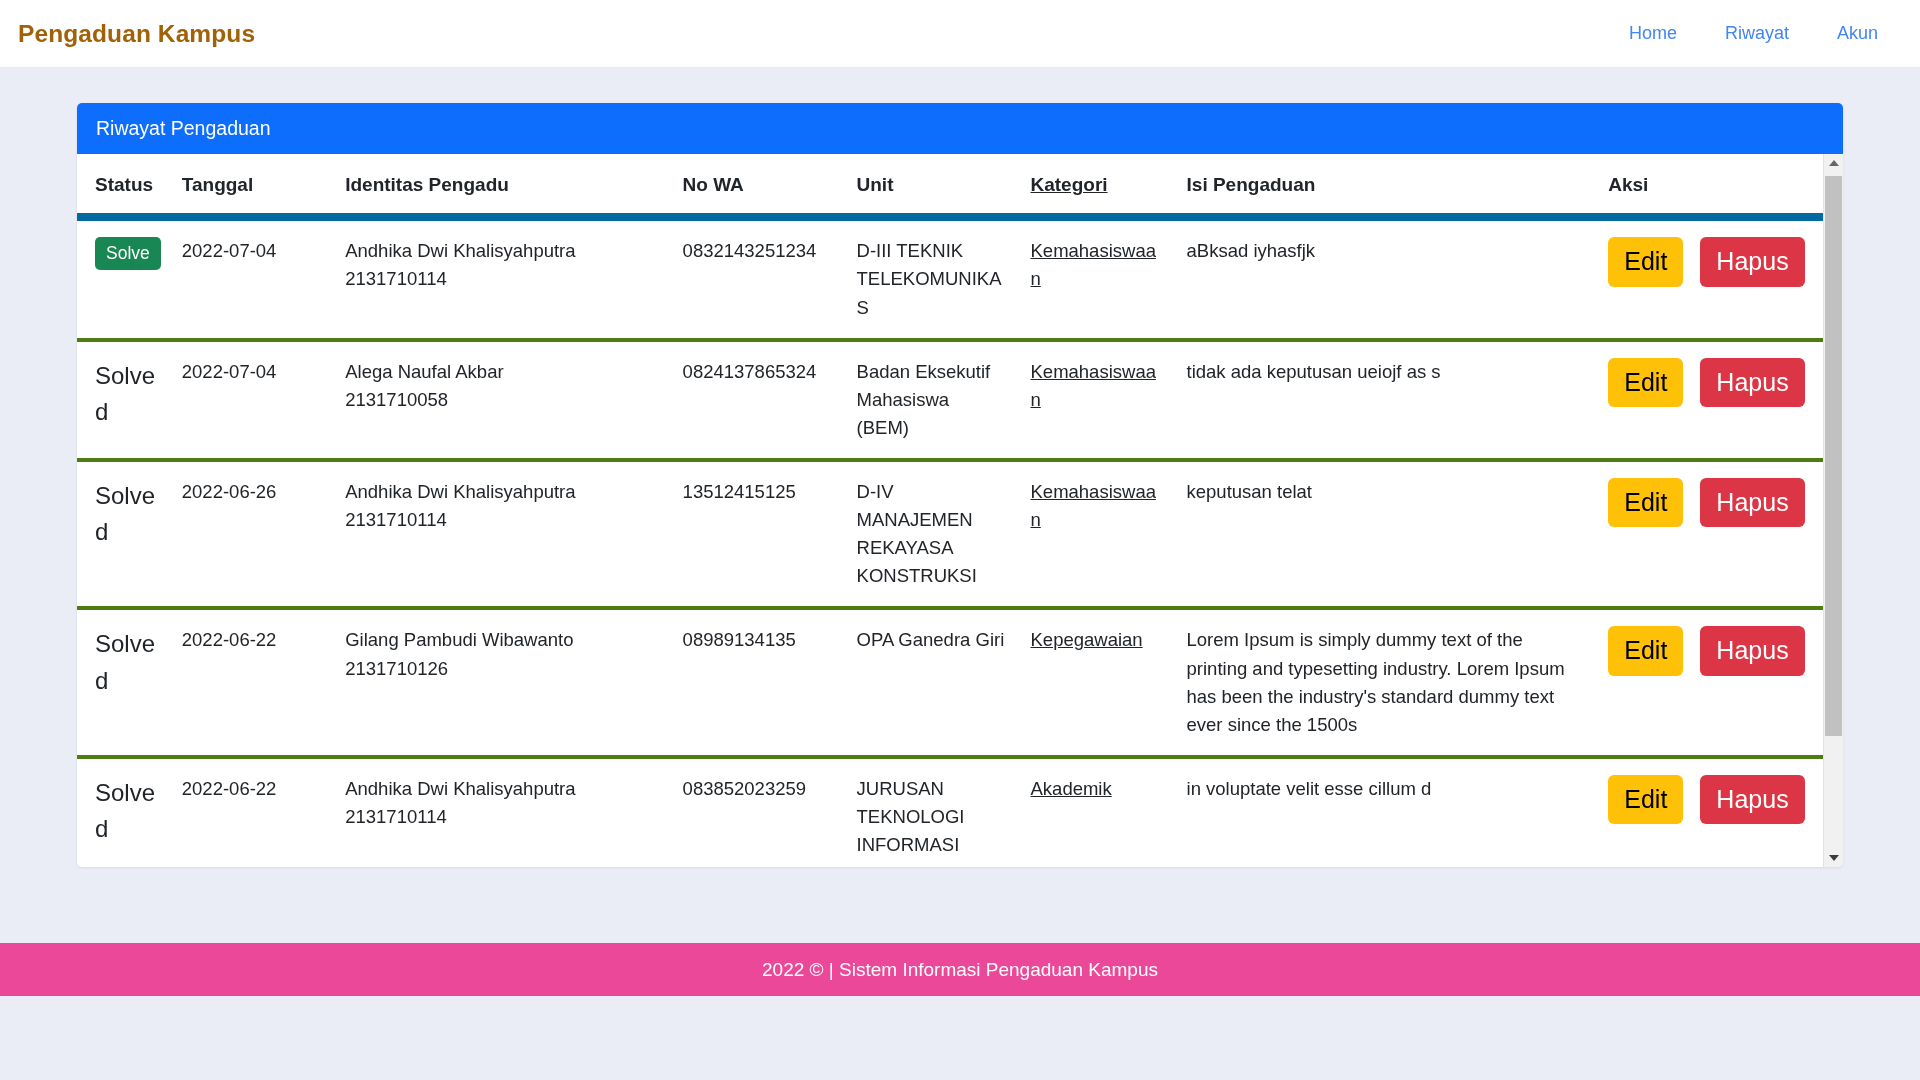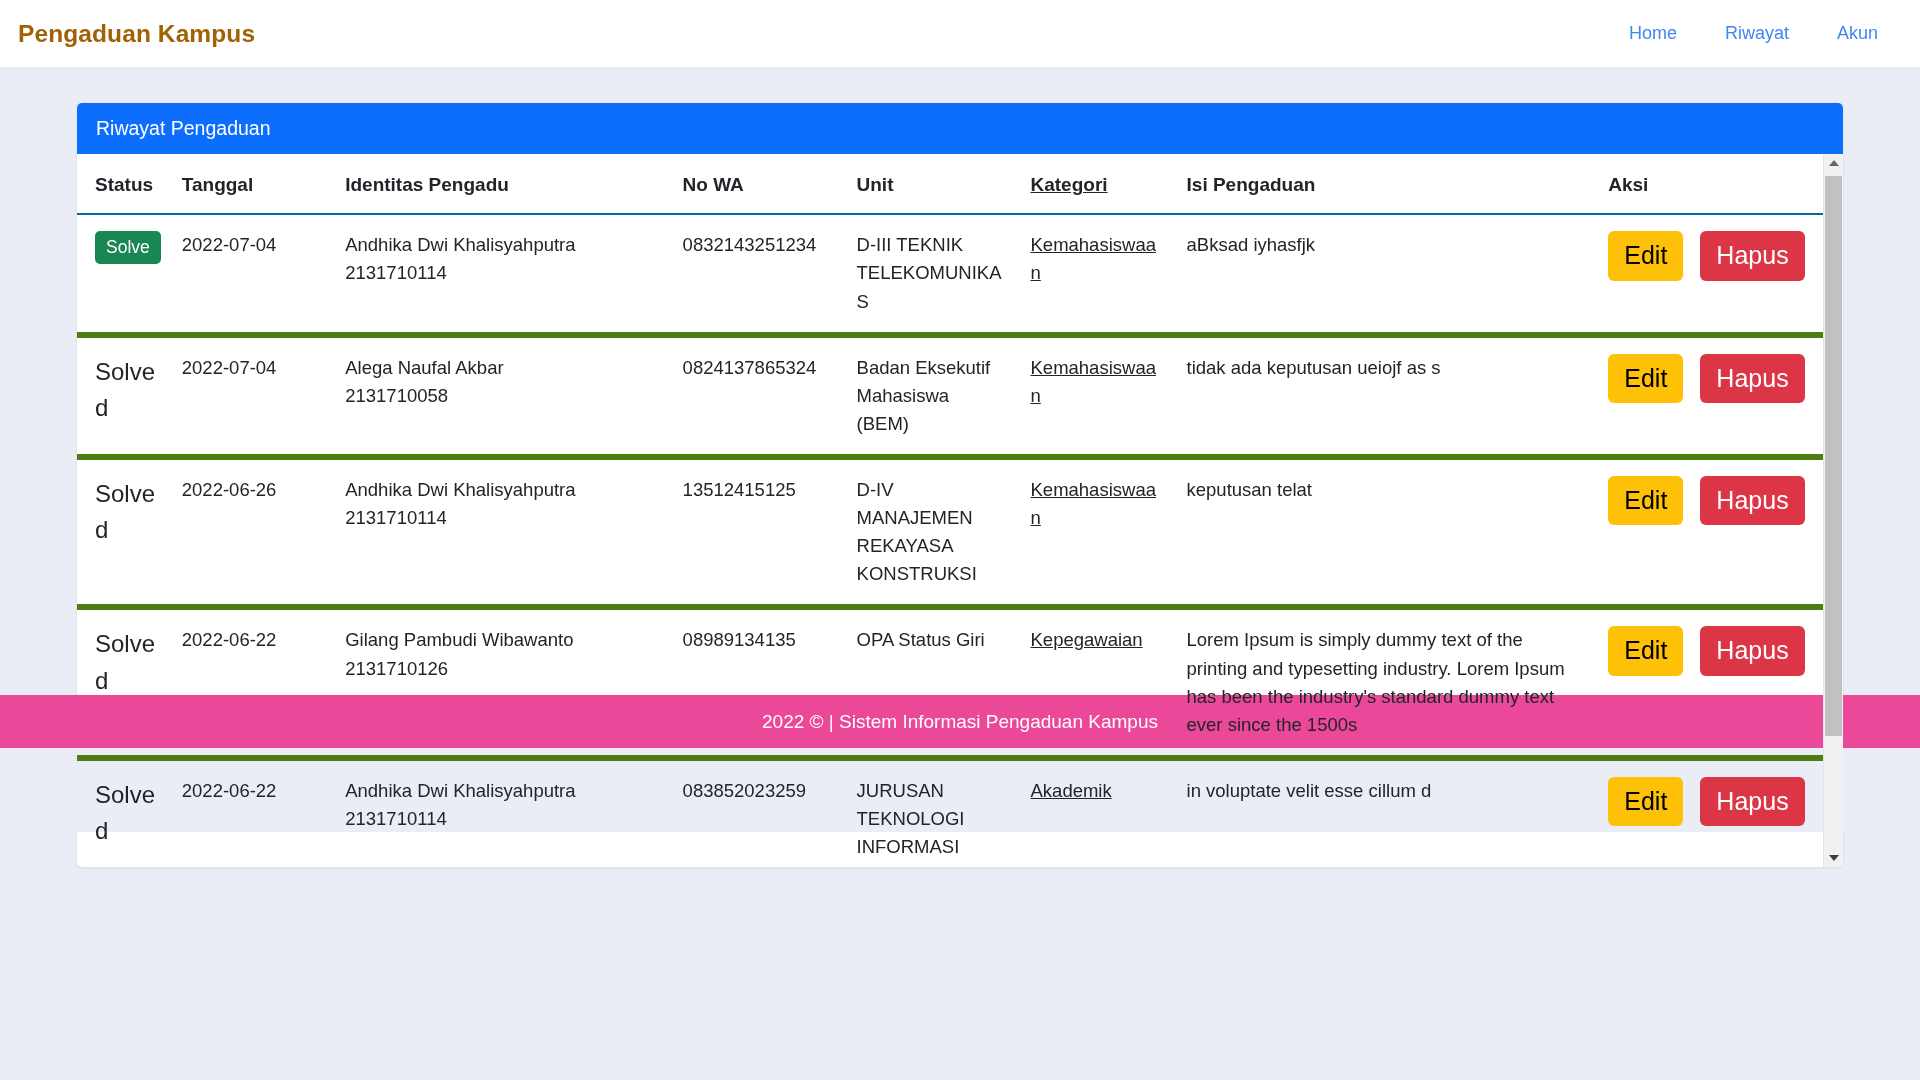--- a/index.html
+++ b/index.html
@@ -40,21 +40,21 @@
     text-decoration: none;
     padding: 8px 24px;
     white-space: nowrap;
     cursor: pointer;
   }
   .nav-link:last-child { padding-right: 20px; }
 
   
   .page {
     background: #eaecf6;
-    height: 628px;
+    height: 876px;
     padding: 36px 0 0 0;
   }
   .card {
     margin: 0 auto;
     width: 1766px;
     background: #ffffff;
     border-radius: 5px;
     box-shadow: 0 1px 3px rgba(0,0,0,.08);
     overflow: hidden;
   }
@@ -80,29 +80,29 @@
     width: 100%;
     border-collapse: collapse;
     table-layout: fixed;
   }
   thead th {
     text-align: left;
     font-size: 19px;
     font-weight: 700;
     color: #212529;
     padding: 20px 12px 17px 12px;
-    border-bottom: 2px solid #0369a1;
+    border-bottom: 8px solid #0369a1;
     vertical-align: bottom;
     white-space: nowrap;
   }
   tbody td {
     font-size: 18.5px;
     color: #212529;
     padding: 16px 12px 16px 12px;
-    border-bottom: 6px solid #4d7c0f;
+    border-bottom: 4px solid #4d7c0f;
     vertical-align: top;
     line-height: 1.52;
     word-wrap: break-word;
   }
   
   .c-status { width: 88px; padding-left: 18px !important; }
   .c-tanggal { width: 155px; }
   .c-identitas { width: 320px; }
   .c-nowa { width: 165px; }
   .c-unit { width: 165px; }
@@ -260,21 +260,21 @@
                 <td class="c-aksi"><button class="btn btn-edit">Edit</button><button class="btn btn-hapus">Hapus</button></td>
               </tr>
               <tr>
                 <td class="c-status"><span class="status-plain">Solved</span></td>
                 <td class="c-tanggal">2022-06-22</td>
                 <td class="c-identitas">
                   <div>Gilang Pambudi Wibawanto</div>
                   <div>2131710126</div>
                 </td>
                 <td class="c-nowa">08989134135</td>
-                <td class="c-unit">OPA Status Giri</td>
+                <td class="c-unit">OPA Ganedra Giri</td>
                 <td class="c-kategori">Kepegawaian</td>
                 <td class="c-isi">Lorem Ipsum is simply dummy text of the printing and typesetting industry. Lorem Ipsum has been the industry's standard dummy text ever since the 1500s</td>
                 <td class="c-aksi"><button class="btn btn-edit">Edit</button><button class="btn btn-hapus">Hapus</button></td>
               </tr>
               <tr>
                 <td class="c-status"><span class="status-plain">Solved</span></td>
                 <td class="c-tanggal">2022-06-22</td>
                 <td class="c-identitas">
                   <div>Andhika Dwi Khalisyahputra</div>
                   <div>2131710114</div>

